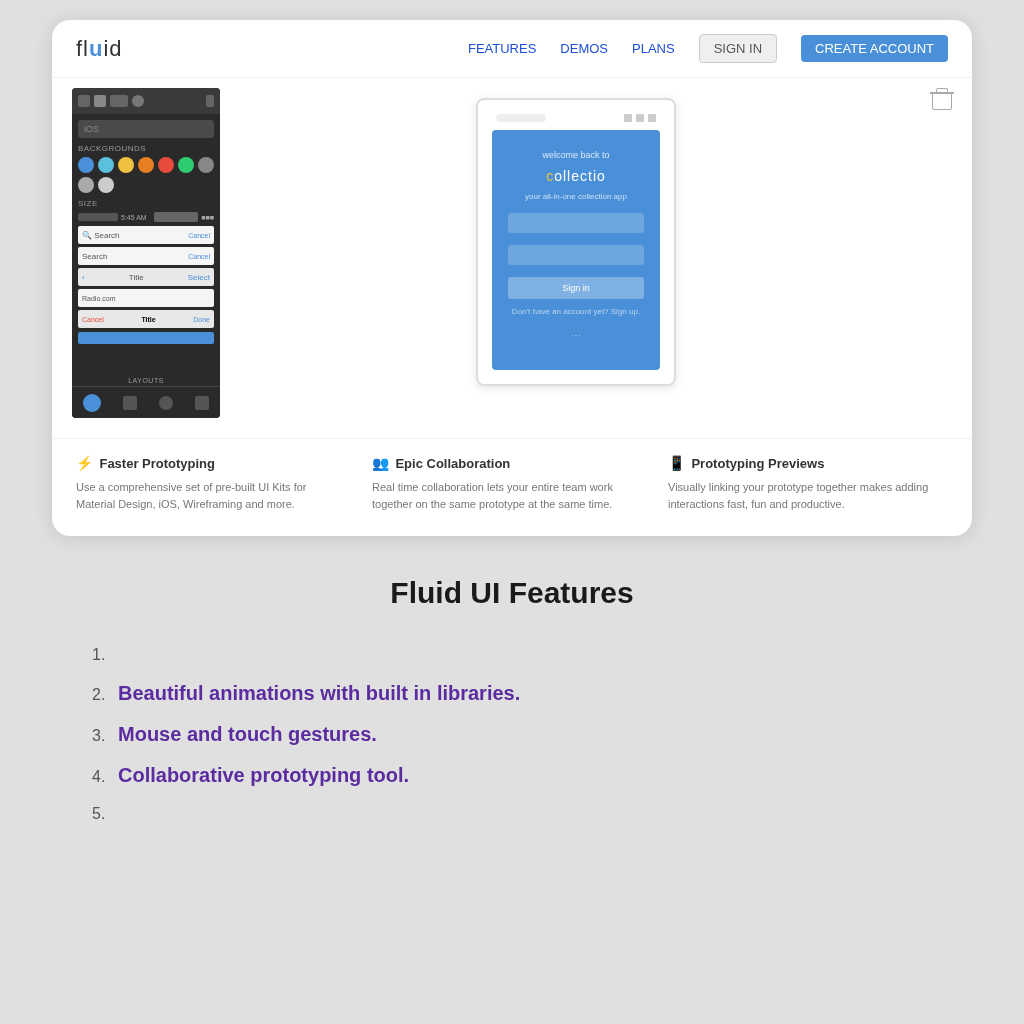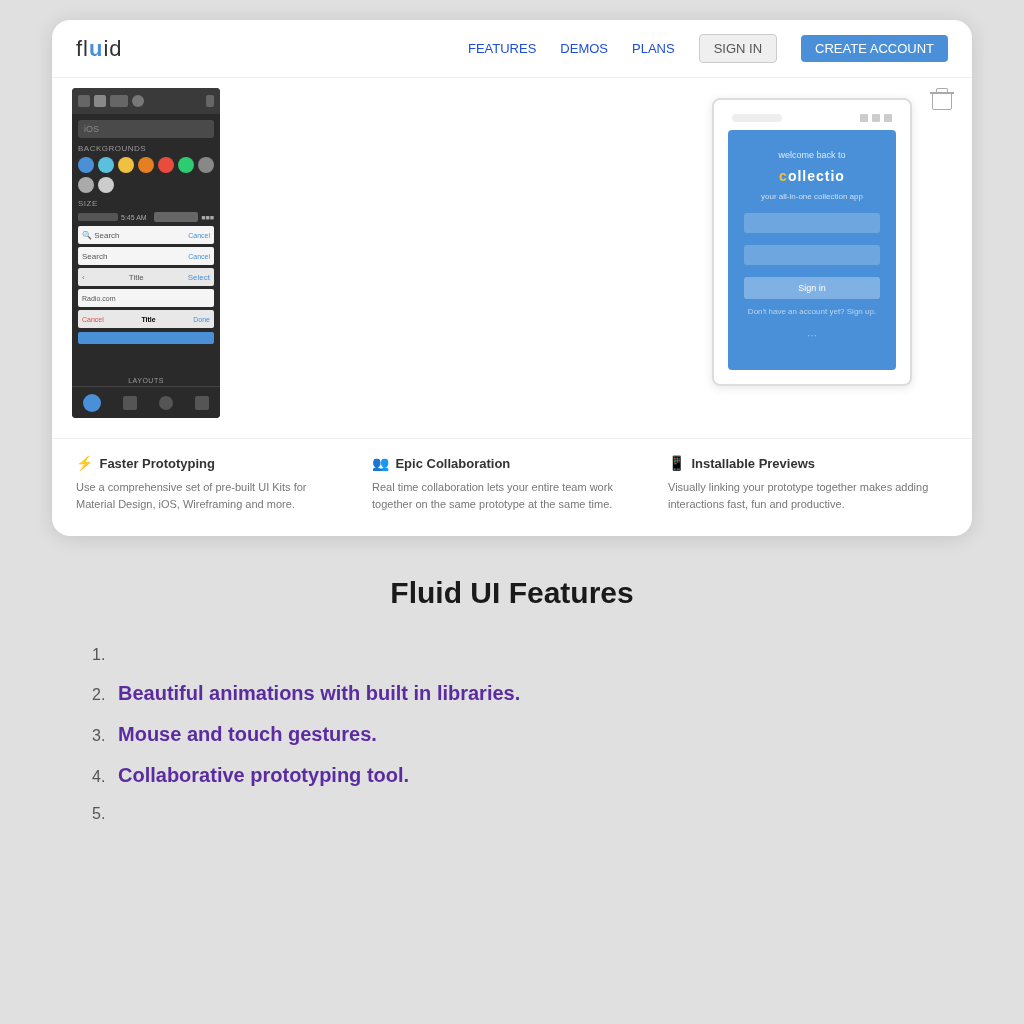--- a/index.html
+++ b/index.html
@@ -193,21 +193,21 @@
       bottom: 34px;
       left: 0;
       right: 0;
       letter-spacing: 0.5px;
     }
 
     
     .phone-preview-area {
       flex: 1;
       display: flex;
-      justify-content: flex-end;
+      justify-content: center;
       align-items: flex-start;
       padding-top: 10px;
     }
     .phone-outer-frame {
       background: white;
       border: 2px solid #ddd;
       border-radius: 8px;
       padding: 14px;
       width: 200px;
       box-shadow: 0 2px 10px rgba(0,0,0,0.1);
@@ -223,21 +223,21 @@
       min-height: 240px;
     }
     .phone-welcome-text {
       color: rgba(255,255,255,0.8);
       font-size: 9px;
       text-align: center;
     }
     .phone-app-name {
       color: white;
       font-size: 14px;
-      font-weight: 700;
+      font-weight: 400;
       letter-spacing: 1px;
       text-align: center;
     }
     .phone-app-name .c-letter { color: #f0c040; }
     .phone-subtitle {
       color: rgba(255,255,255,0.7);
       font-size: 8px;
       text-align: center;
     }
     .phone-input-field {
@@ -478,21 +478,21 @@
     <div class="feature-item">
       <div class="feature-header">
         <span class="feature-icon">👥</span>
         <span class="feature-title">Epic Collaboration</span>
       </div>
       <p class="feature-desc">Real time collaboration lets your entire team work together on the same prototype at the same time.</p>
     </div>
     <div class="feature-item">
       <div class="feature-header">
         <span class="feature-icon">📱</span>
-        <span class="feature-title">Installable Previews</span>
+        <span class="feature-title">Prototyping Previews</span>
       </div>
       <p class="feature-desc">Visually linking your prototype together makes adding interactions fast, fun and productive.</p>
     </div>
   </div>
 
 </div>
 
 <div class="main-content">
   <h1 class="page-title">Fluid UI Features</h1>
   <ul class="features-list">

